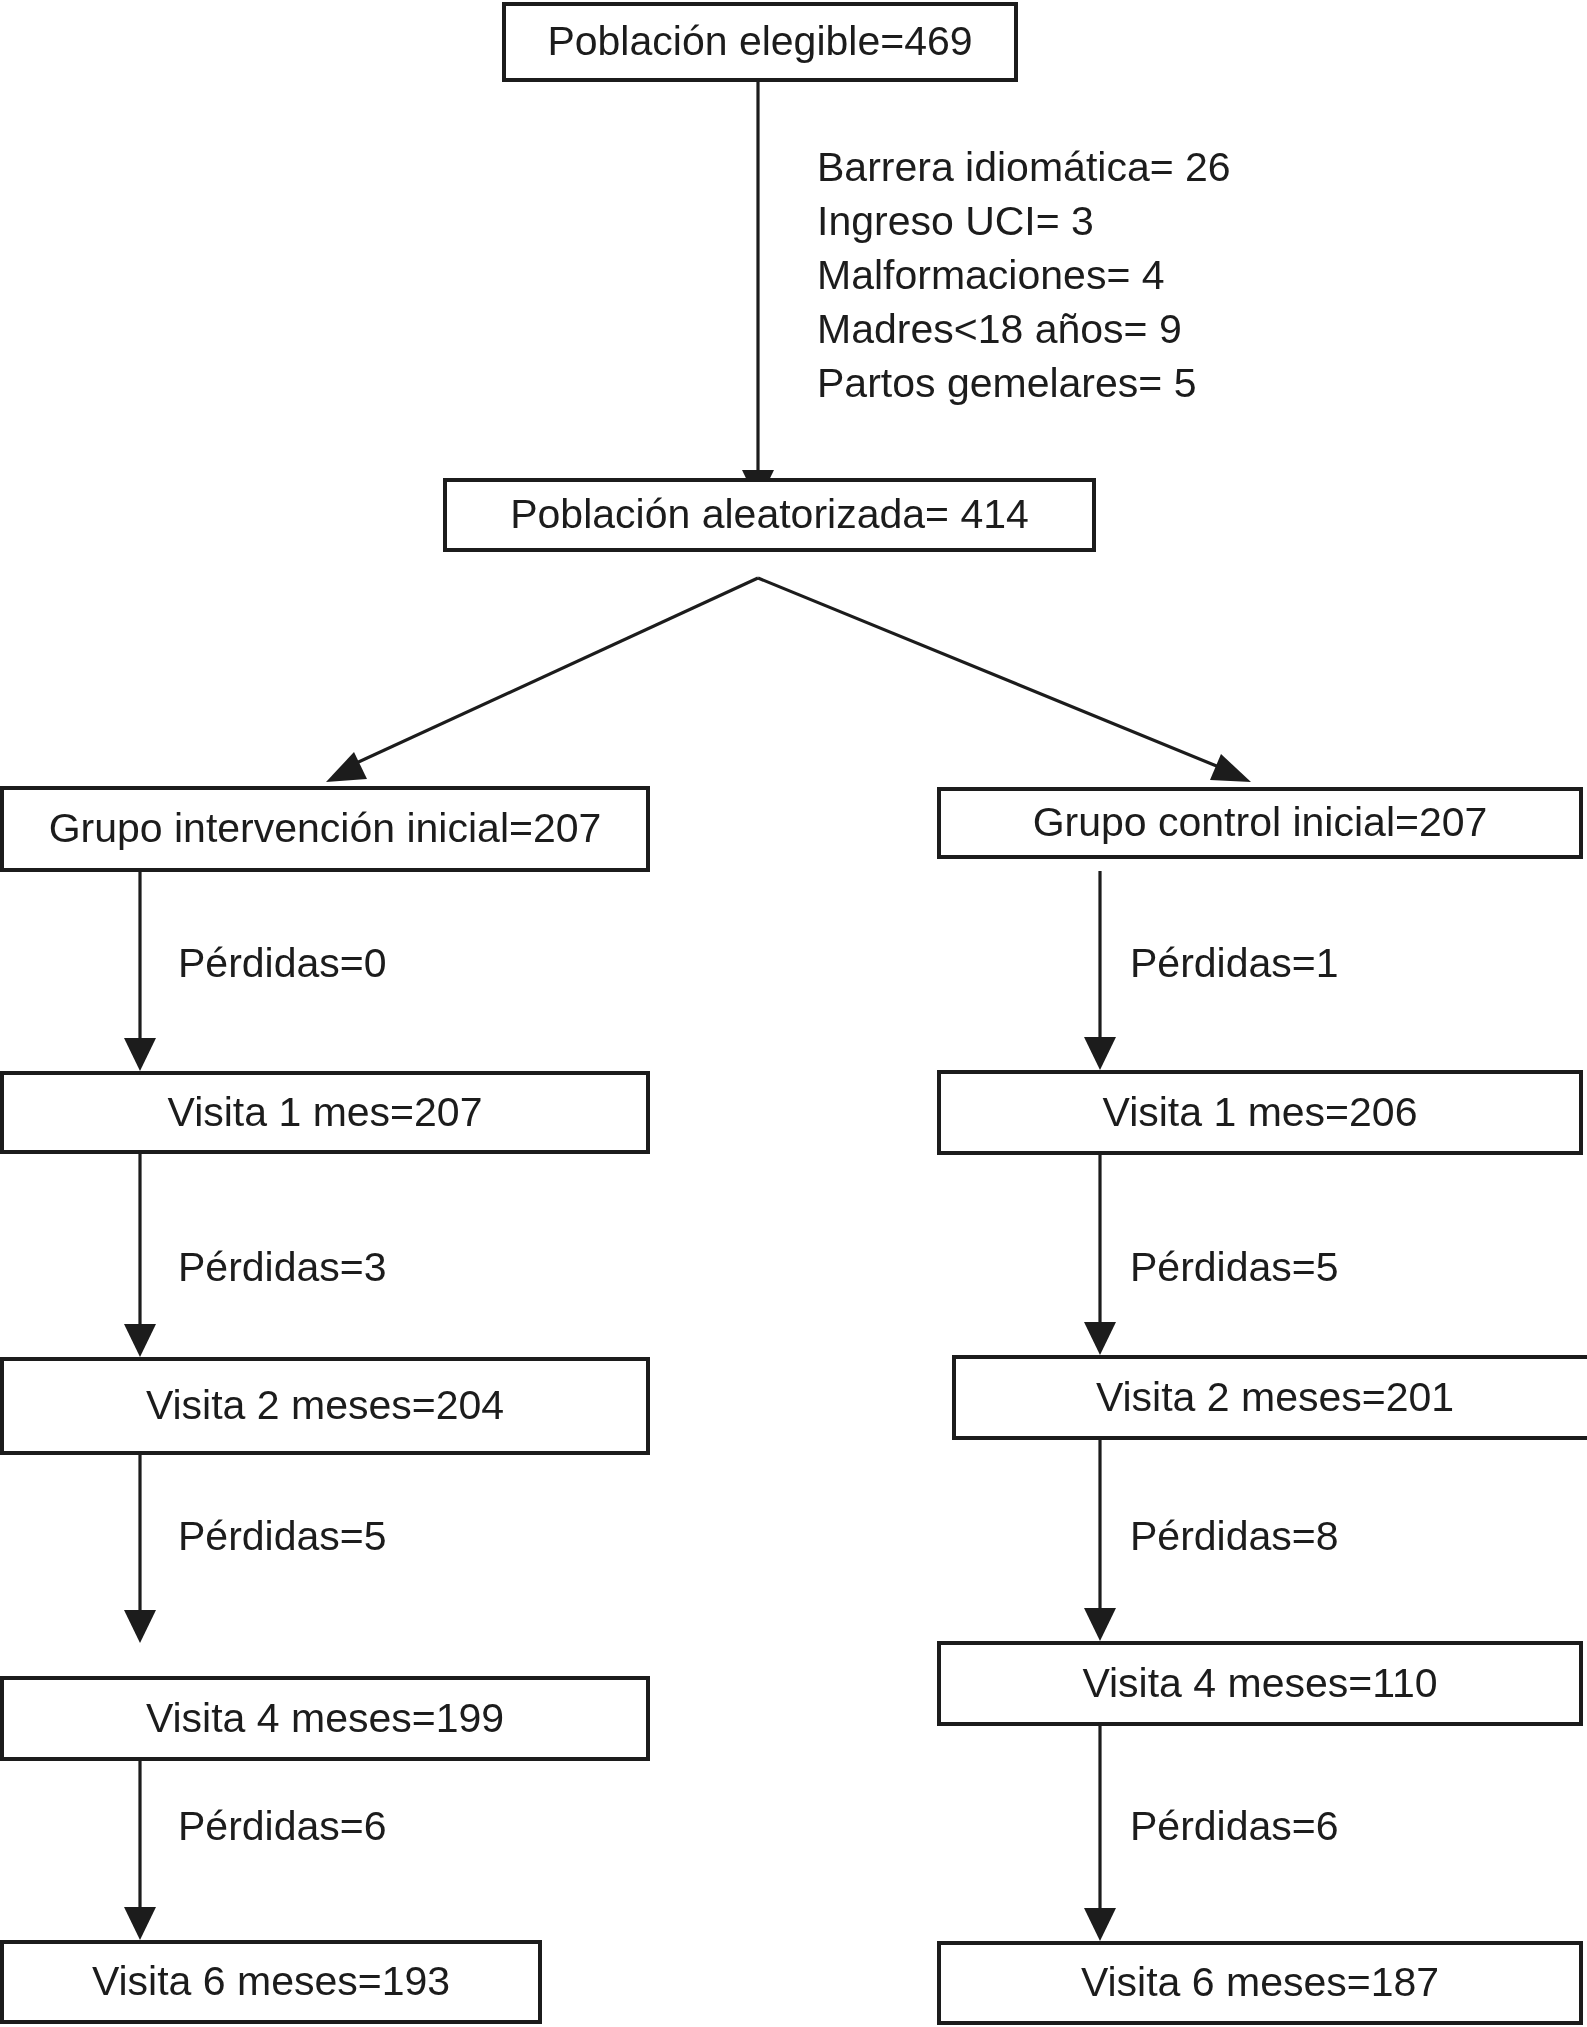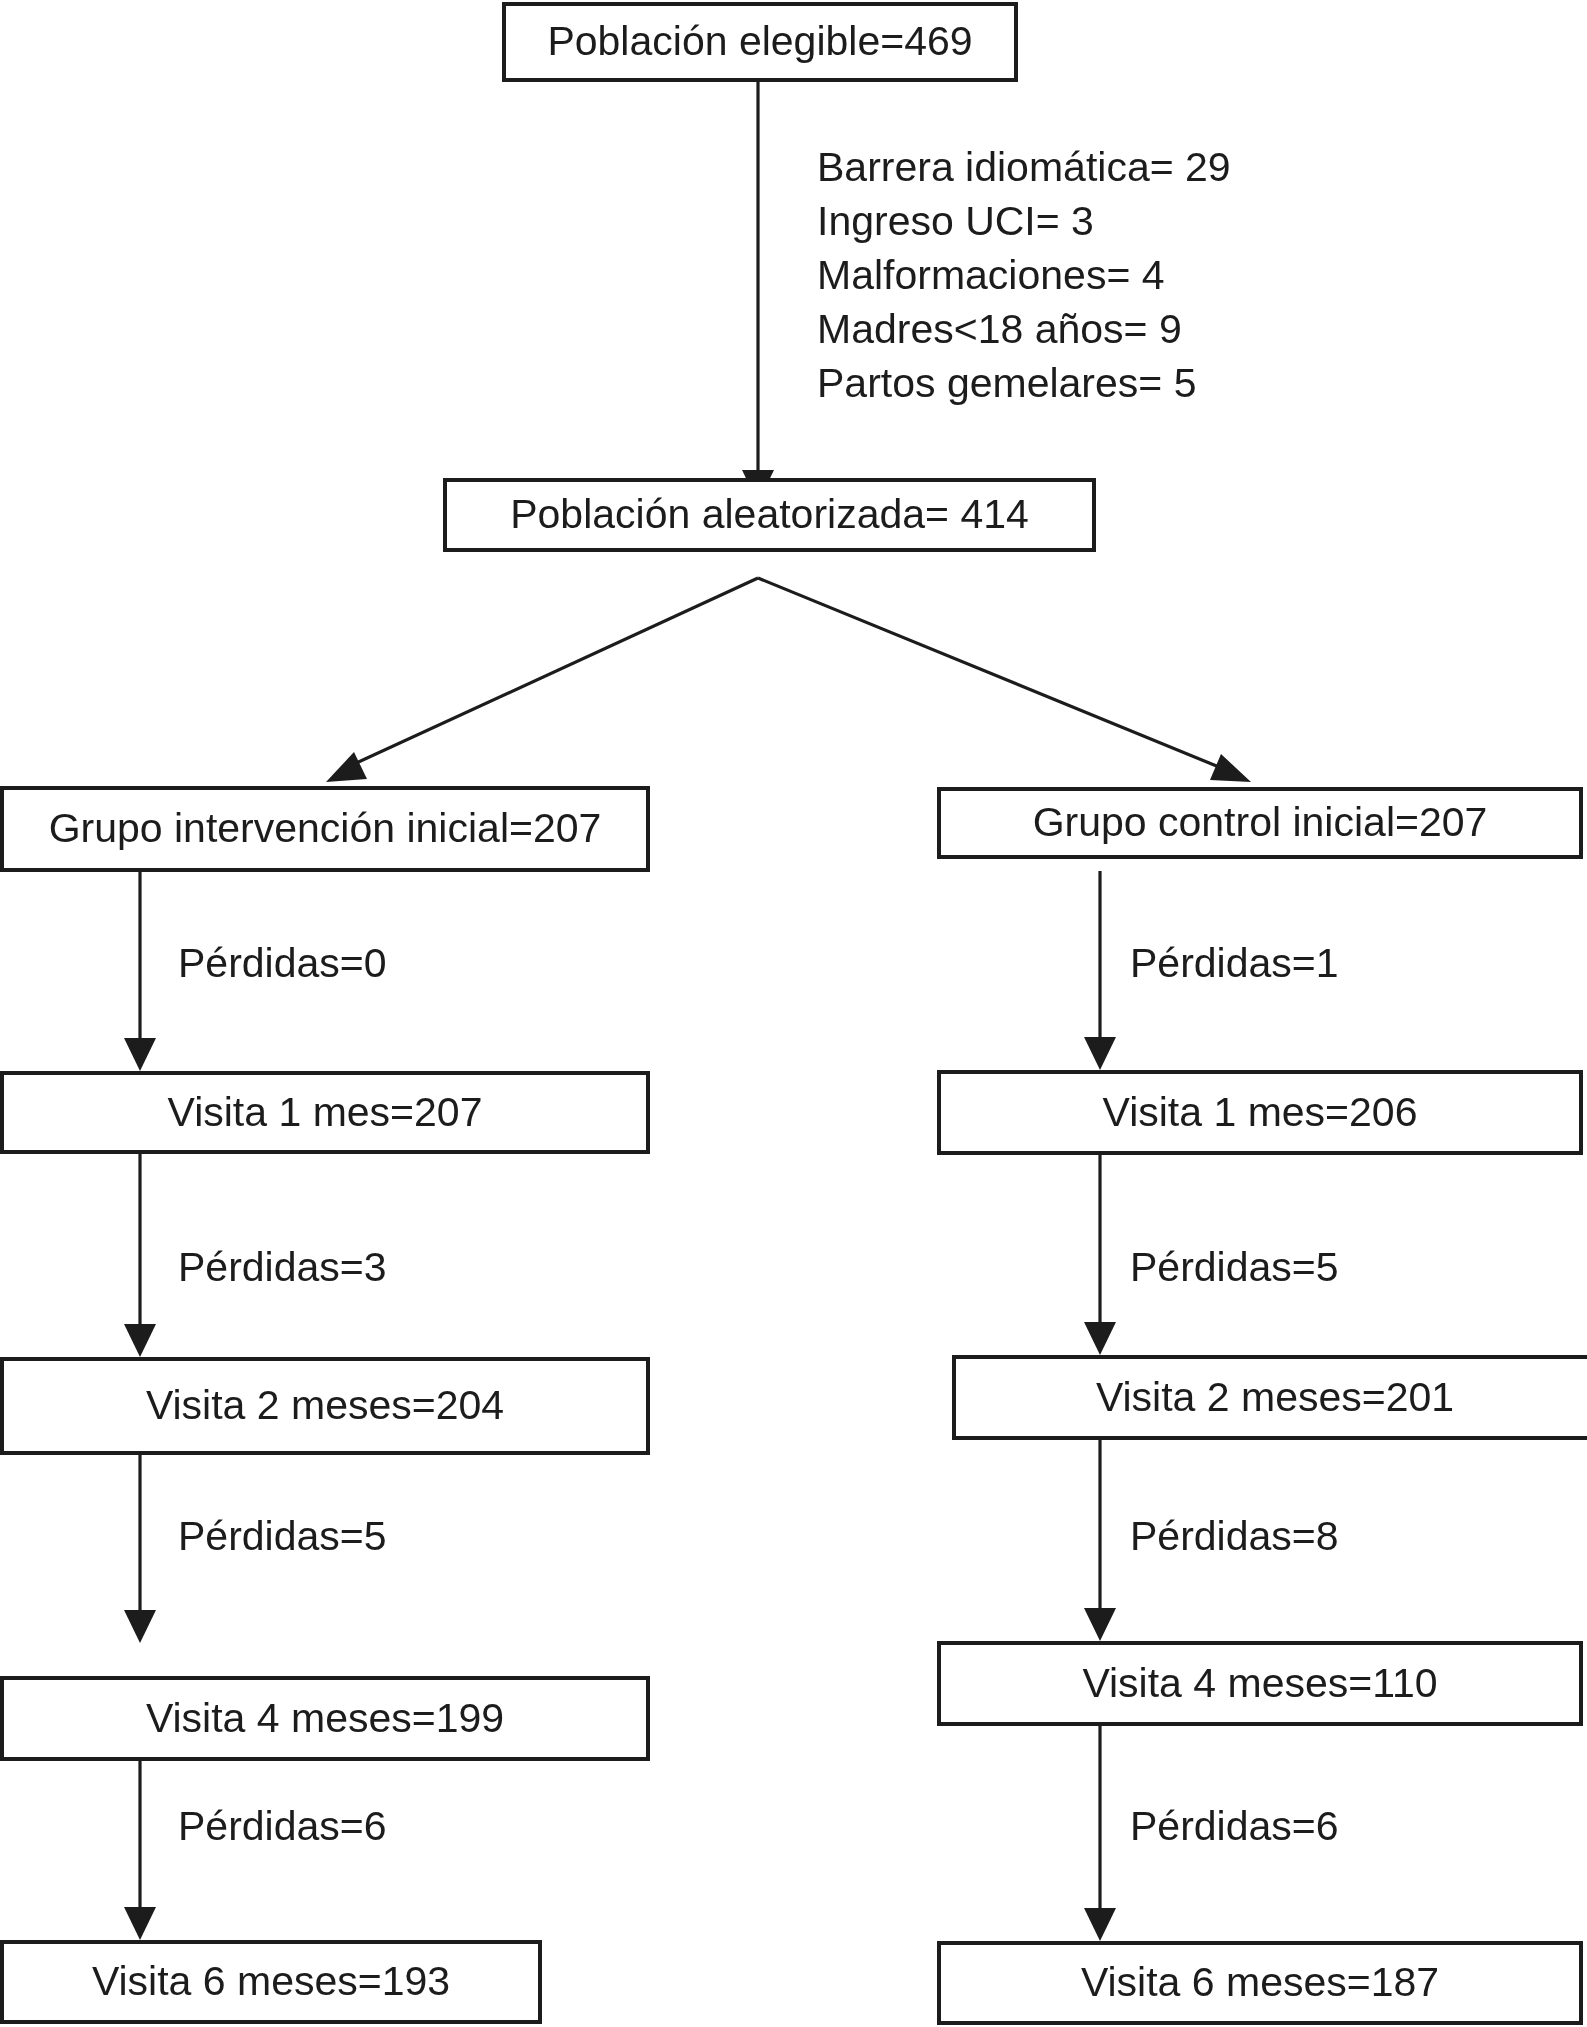--- a/index.html
+++ b/index.html
@@ -99,21 +99,21 @@
       <g>
         <line x1="1100" y1="1726" x2="1100" y2="1910"></line>
         <polygon points="1100,1941 1084,1908 1116,1908" stroke="none"></polygon>
       </g>
     </g>
   </svg>
 
   <div class="node" style="left:492px; top:2px; width:516px; height:80px;margin-left:10px;">Población elegible=469</div>
 
   <div class="exclusions">
-    <div>Barrera idiomática= 29</div>
+    <div>Barrera idiomática= 26</div>
     <div>Ingreso UCI= 3</div>
     <div>Malformaciones= 4</div>
     <div>Madres&lt;18 años= 9</div>
     <div>Partos gemelares= 5</div>
   </div>
 
   <div class="node" style="left:443px; top:478px; width:653px; height:74px;">Población aleatorizada= 414</div>
 
   <div class="node" style="left:0px; top:786px; width:650px; height:86px;">Grupo intervención inicial=207</div>
 

